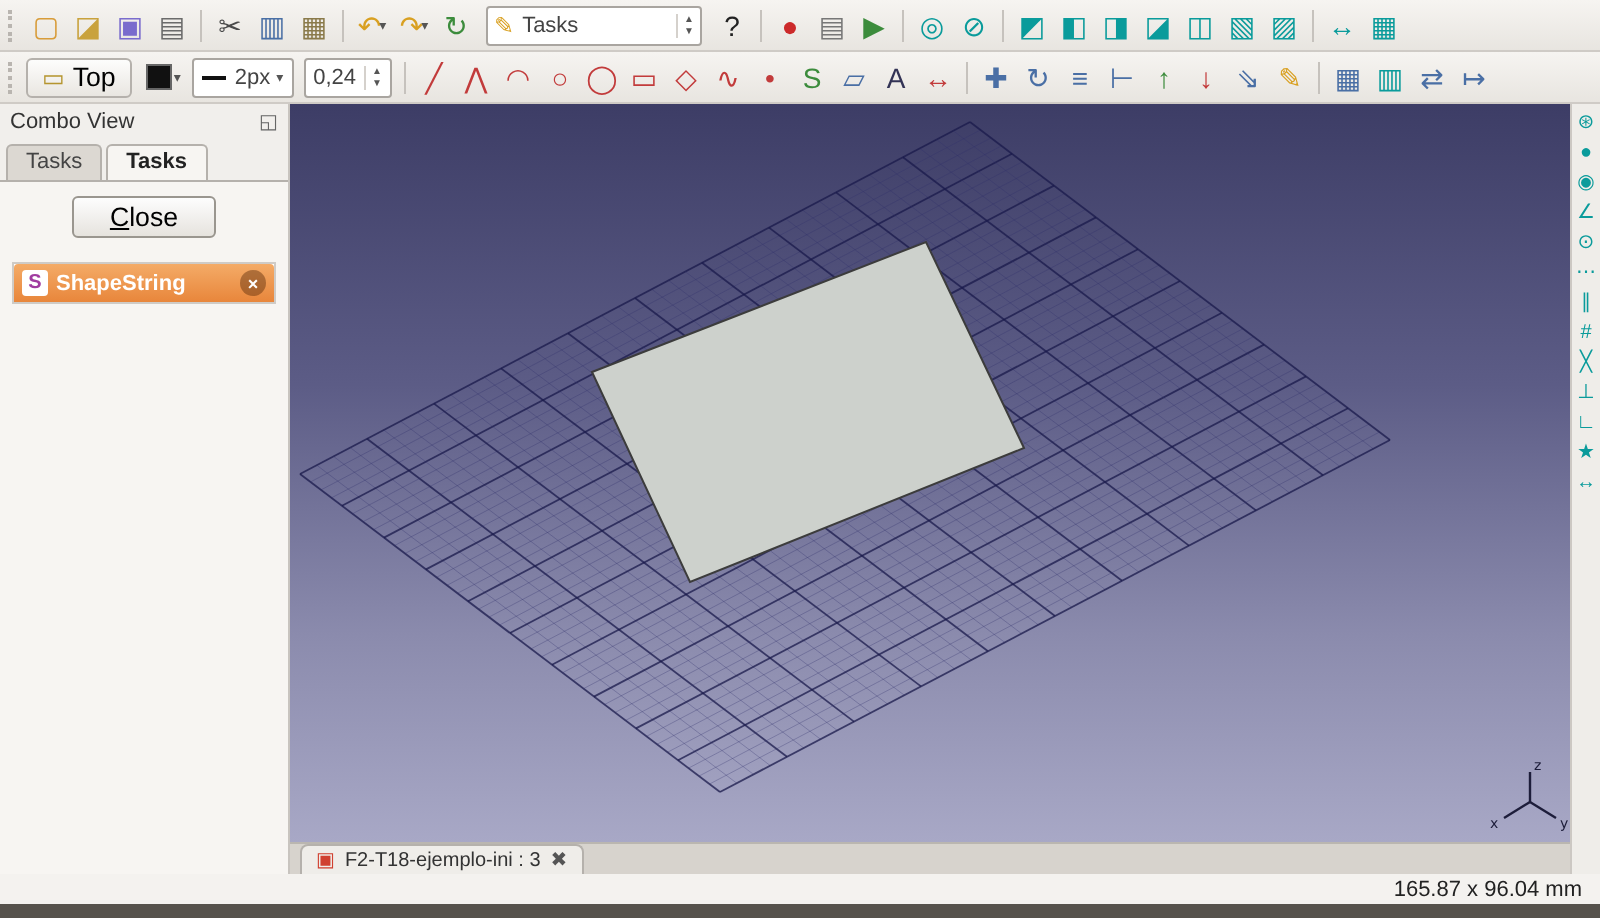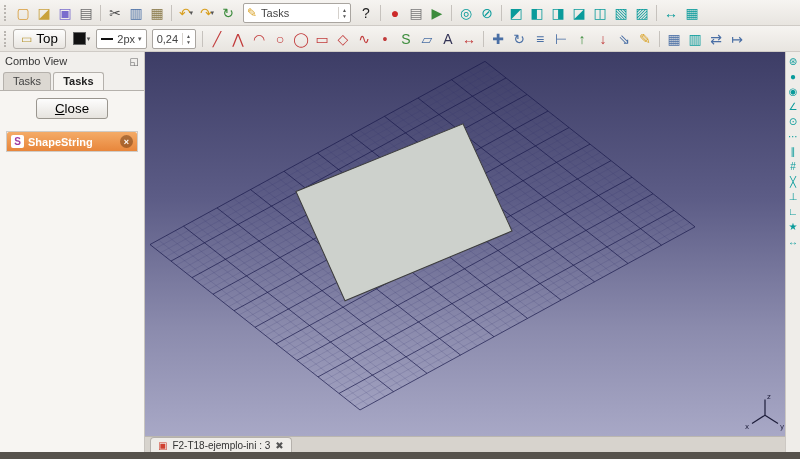--- a/index.html
+++ b/index.html
@@ -468,14 +468,17 @@
         </span>
         <span class="tb-btn">
           <span class="tb-glyph">★</span>
         </span>
         <span class="tb-btn">
           <span class="tb-glyph">↔</span>
         </span>
       </div>
   </div>
 
+  <div class="status-bar">
+    <span>165.87 x 96.04 mm</span>
+  </div>
   <div class="bottom-strip"></div>
 </div>
 
 </body></html>

